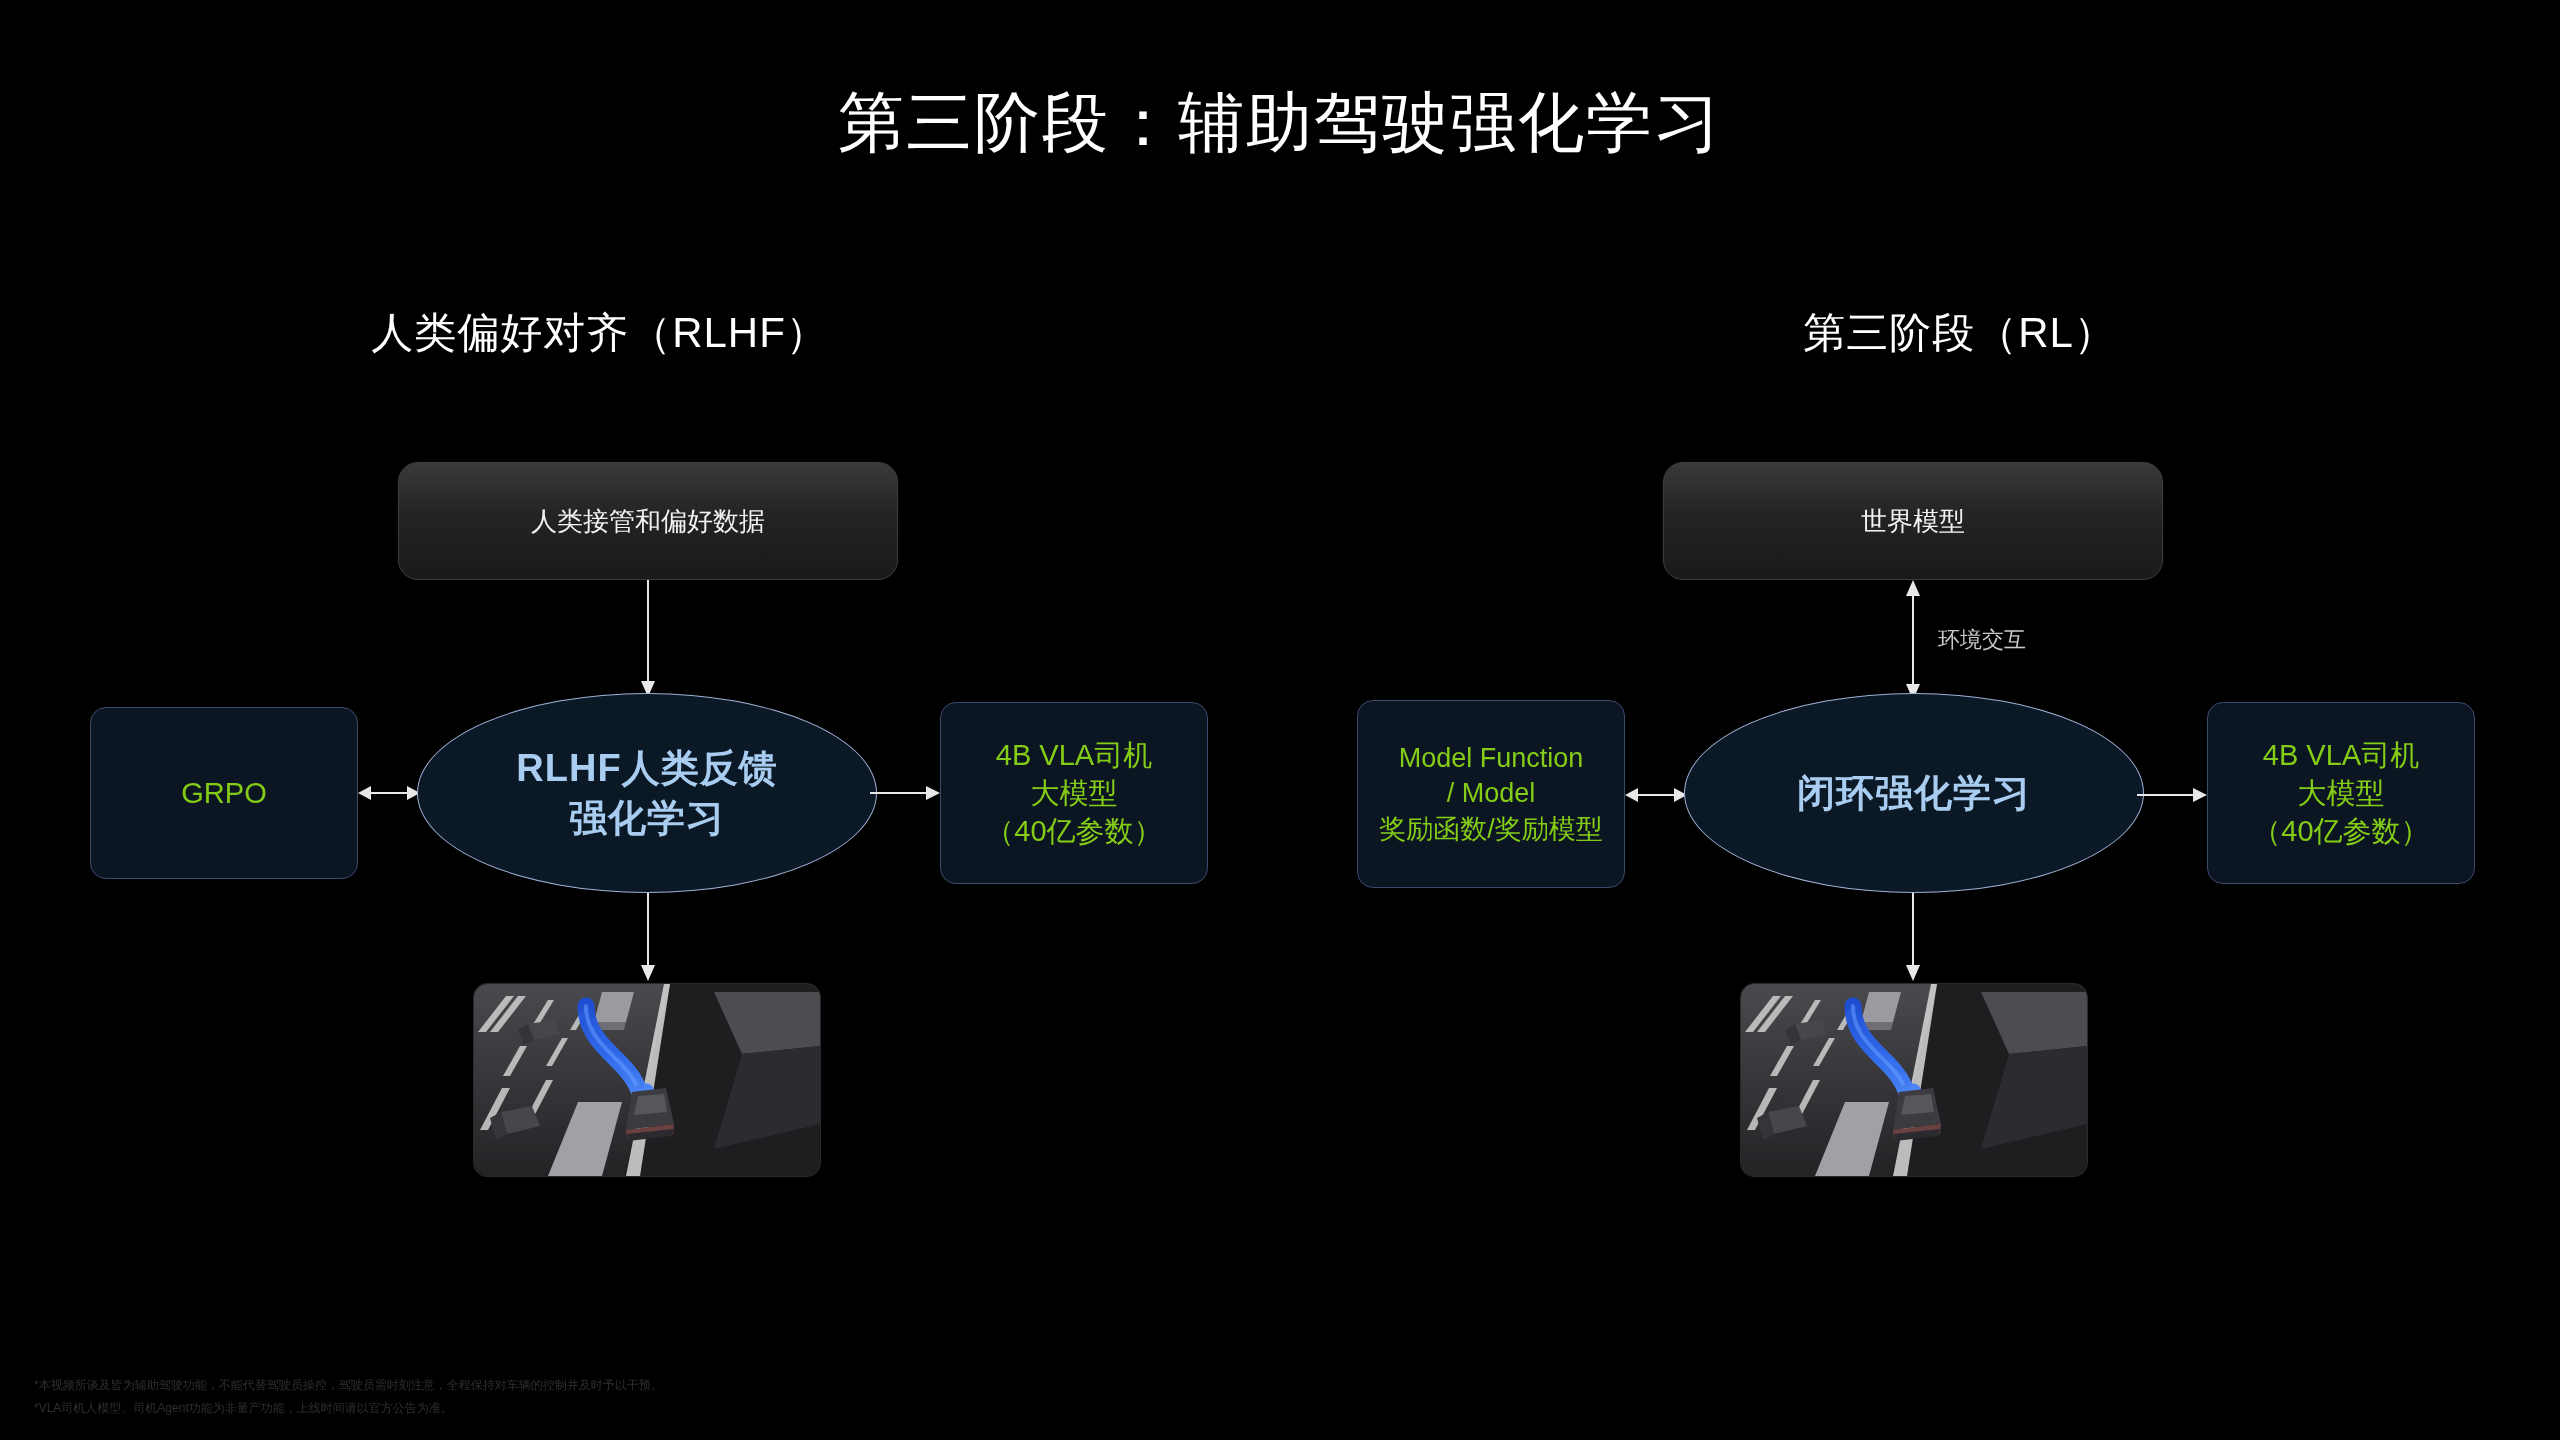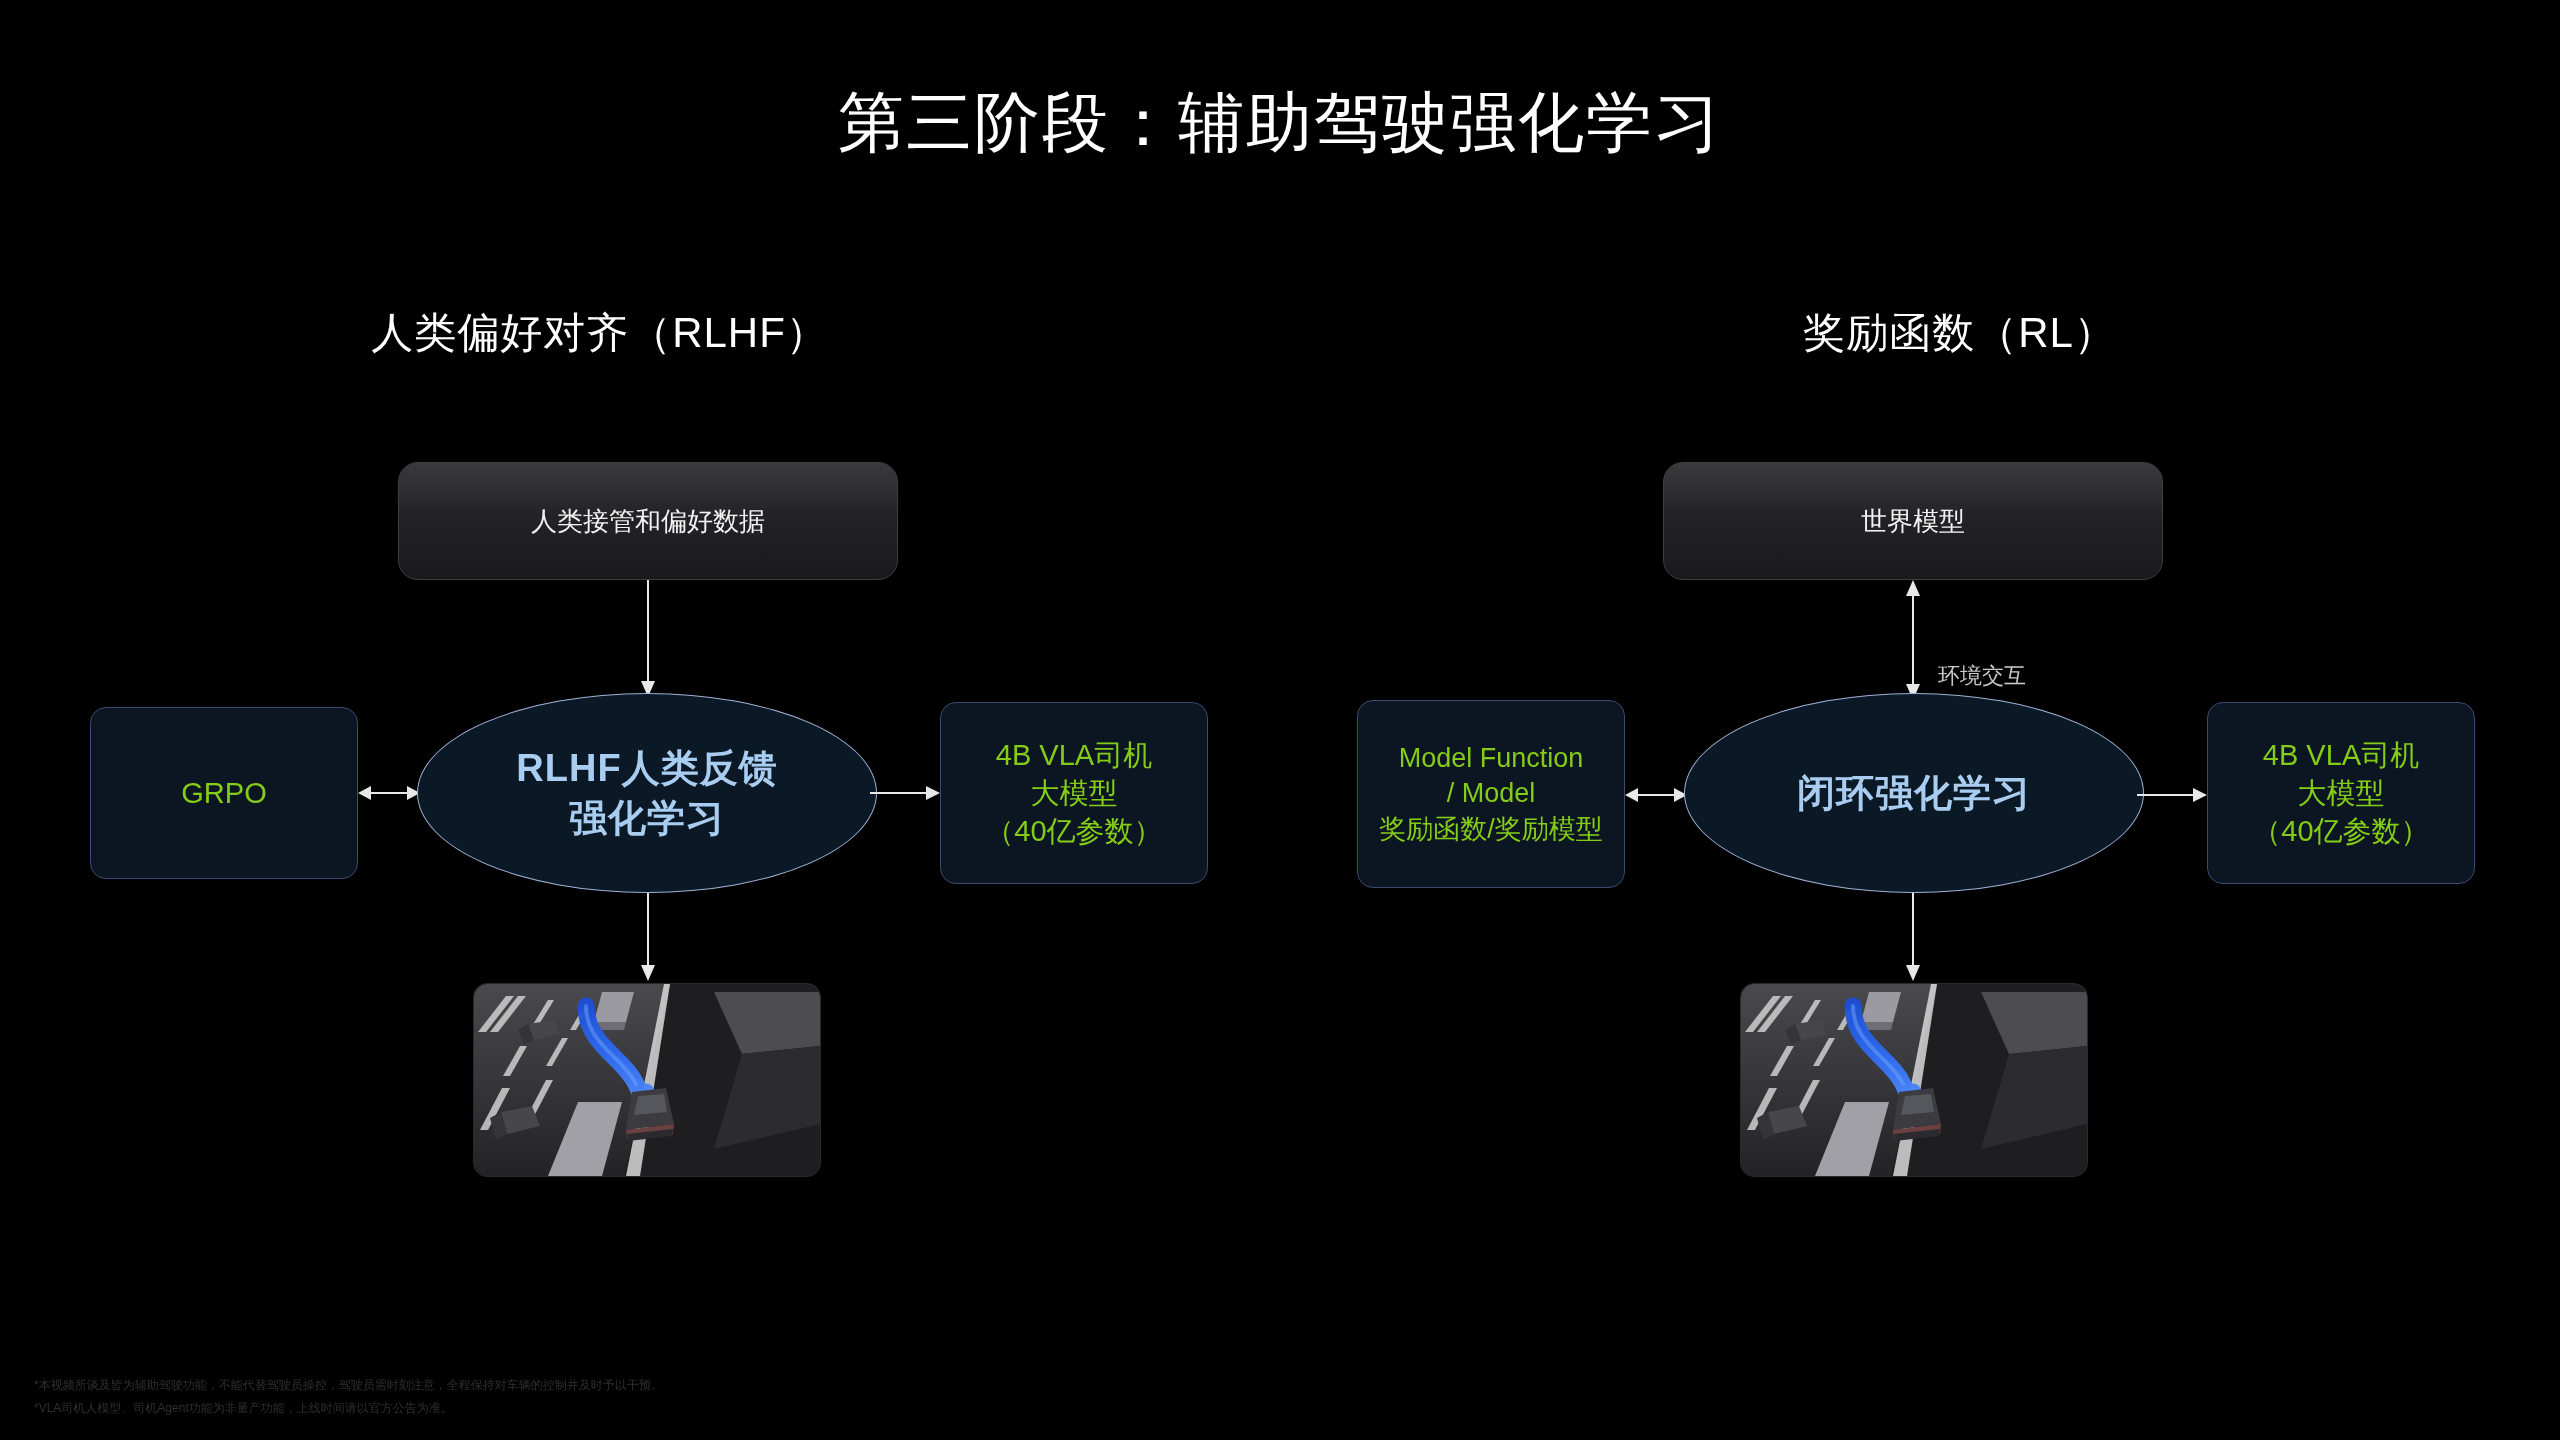--- a/index.html
+++ b/index.html
@@ -127,21 +127,21 @@
   }
 </style>
 </head>
 <body>
 
 <div class="slide">
 
   <div class="slide-title">第三阶段：辅助驾驶强化学习</div>
 
   <div class="col-header" id="hdr-left">人类偏好对齐（RLHF）</div>
-  <div class="col-header" id="hdr-right">奖励函数（RL）</div>
+  <div class="col-header" id="hdr-right">第三阶段（RL）</div>
 
   <div class="node card-grey" style="left:398px; top:462px; width:500px; height:118px;">
     <div class="lines">
       <div>人类接管和偏好数据</div>
     </div>
   </div>
 
   <div class="conn" style="left:636px; top:580px; width:24px; height:120px;">
     <svg width="24" height="120" viewBox="0 0 24 120">
       <line x1="12" y1="0" x2="12" y2="104" stroke="#e8e8e8" stroke-width="2"></line>
@@ -263,21 +263,21 @@
     </div>
   </div>
 
   <div class="conn" style="left:1901px; top:580px; width:24px; height:120px;">
     <svg width="24" height="120" viewBox="0 0 24 120">
       <line x1="12" y1="12" x2="12" y2="108" stroke="#e8e8e8" stroke-width="2"></line>
       <polygon points="12,0 5,16 19,16" fill="#e8e8e8"></polygon>
       <polygon points="12,120 5,104 19,104" fill="#e8e8e8"></polygon>
     </svg>
   </div>
-  <div class="edge-label" style="left:1938px; top:661px;">环境交互</div>
+  <div class="edge-label" style="left:1938px; top:625px;">环境交互</div>
 
   <div class="node card-navy" style="left:1357px; top:700px; width:268px; height:188px; font-size:27px;">
     <div class="lines">
       <div>Model Function</div>
       <div>/ Model</div>
       <div>奖励函数/奖励模型</div>
     </div>
   </div>
 
   <div class="conn" style="left:1625px; top:780px; width:62px; height:30px;">

